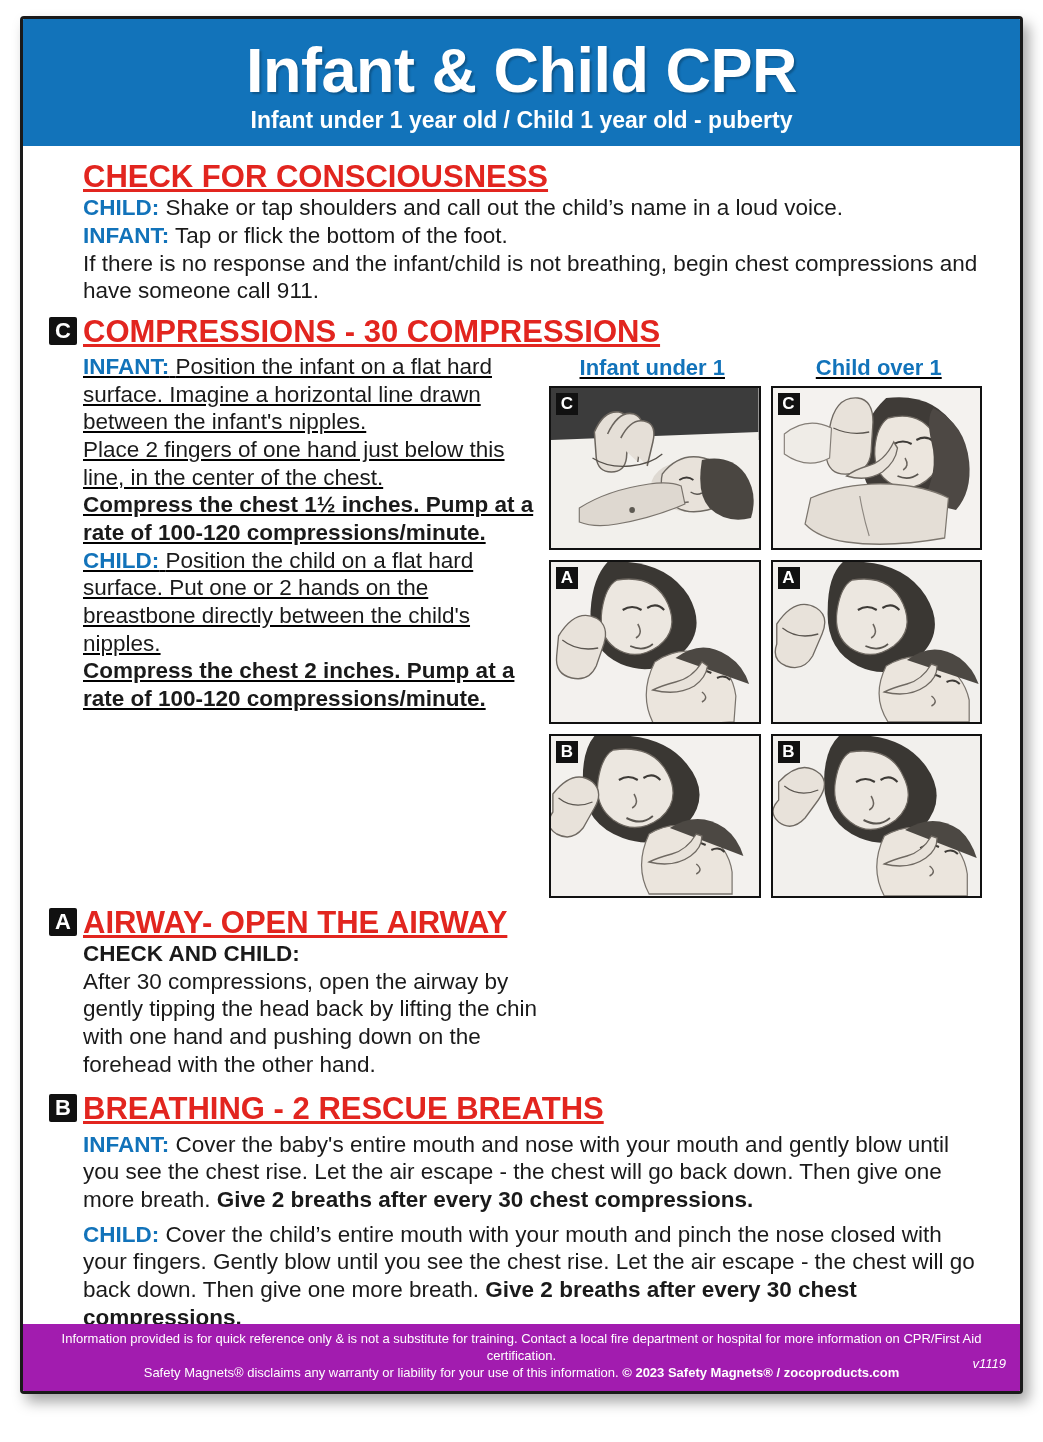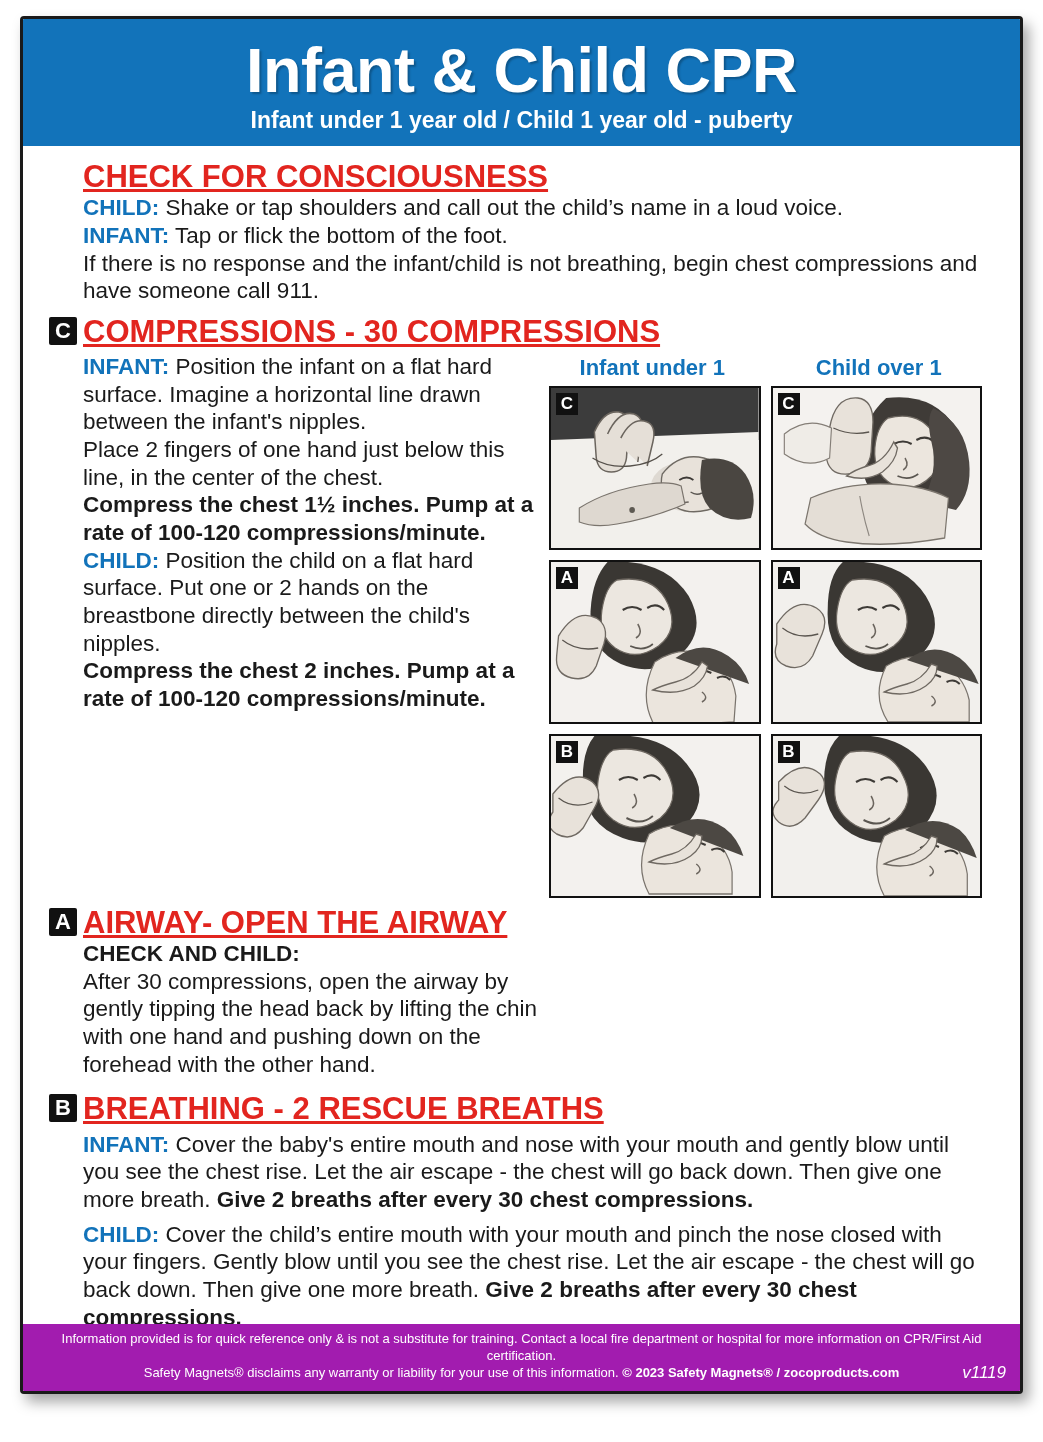--- a/index.html
+++ b/index.html
@@ -95,20 +95,21 @@
   .red { color: #e2251f; }
   .bold { font-weight: bold; }
 
   .indent { margin-left: 34px; }
 
   
   .cols {
     display: flex;
     gap: 14px;
     margin-top: 4px;
+    text-decoration: underline;
   }
   .col-text {
     width: 452px;
     flex: 0 0 452px;
     margin-left: 34px;
   }
   .col-figs {
     flex: 1 1 auto;
     padding-top: 2px;
   }
@@ -163,22 +164,22 @@
     box-sizing: border-box;
   }
   .footer p {
     margin: 0;
     font-size: 13px;
     line-height: 1.3;
   }
   .footer .ver {
     position: absolute;
     right: 14px;
-    bottom: 8px;
-    font-size: 17px;
+    bottom: 20px;
+    font-size: 13px;
     font-style: italic;
   }
   .sec-block { margin-top: 10px; }
 </style>
 </head>
 <body>
 
 <div class="poster">
 
   <div class="header">

